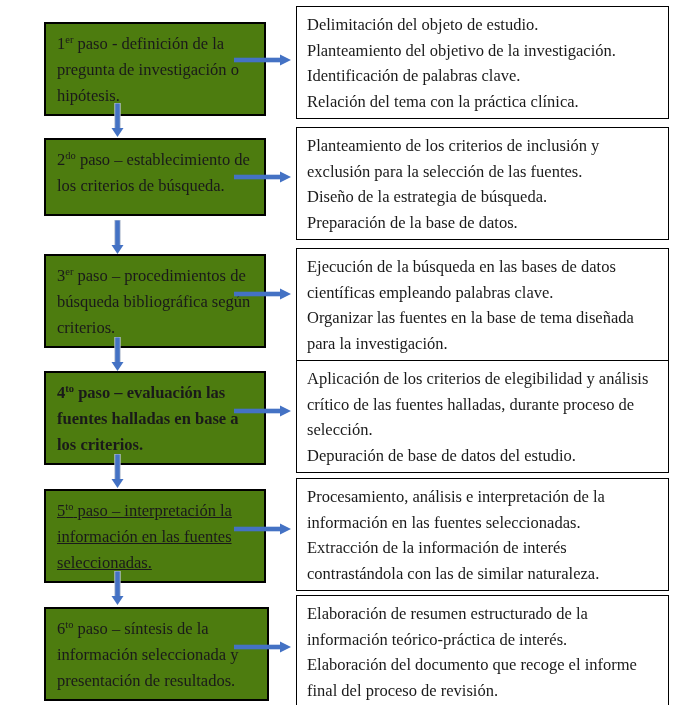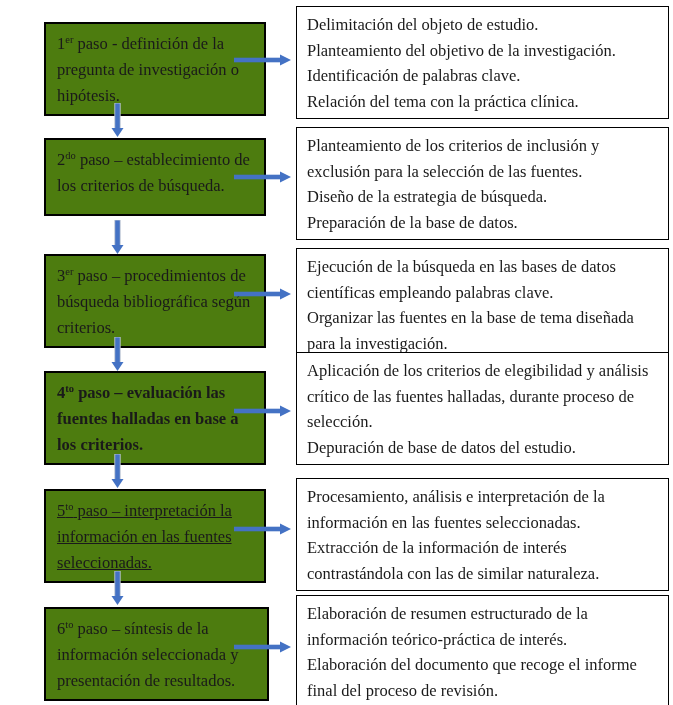--- a/index.html
+++ b/index.html
@@ -127,21 +127,21 @@
 
   <div class="step-box" style="top:371px; min-height:63px;font-weight:bold;">
     <span>4</span><sup>to</sup><span> paso – evaluación las fuentes halladas en base a los criterios.</span>
   </div>
   <div class="arrow-right" style="top:404px;">
     <svg width="57" height="14" viewBox="0 0 57 14">
         <rect class="af" x="0" y="4.7" width="47" height="4.6"></rect>
         <polygon class="af" points="46,1.5 57,7 46,12.5"></polygon>
       </svg>
   </div>
-  <div class="detail-box" style="top:352px; min-height:93px;">
+  <div class="detail-box" style="top:360px; min-height:93px;">
     <div>Aplicación de los criterios de elegibilidad y análisis crítico de las fuentes halladas, durante proceso de selección.</div>
     <div>Depuración de base de datos del estudio.</div>
   </div>
   <div class="arrow-down" style="top:454px;">
     <svg width="17" height="34" viewBox="0 0 17 34">
         <rect class="af stem-outline" x="5.8" y="0" width="5.4" height="25.5"></rect>
         <polygon class="af" points="2.5,25 14.5,25 8.5,34"></polygon>
       </svg>
   </div>
 

